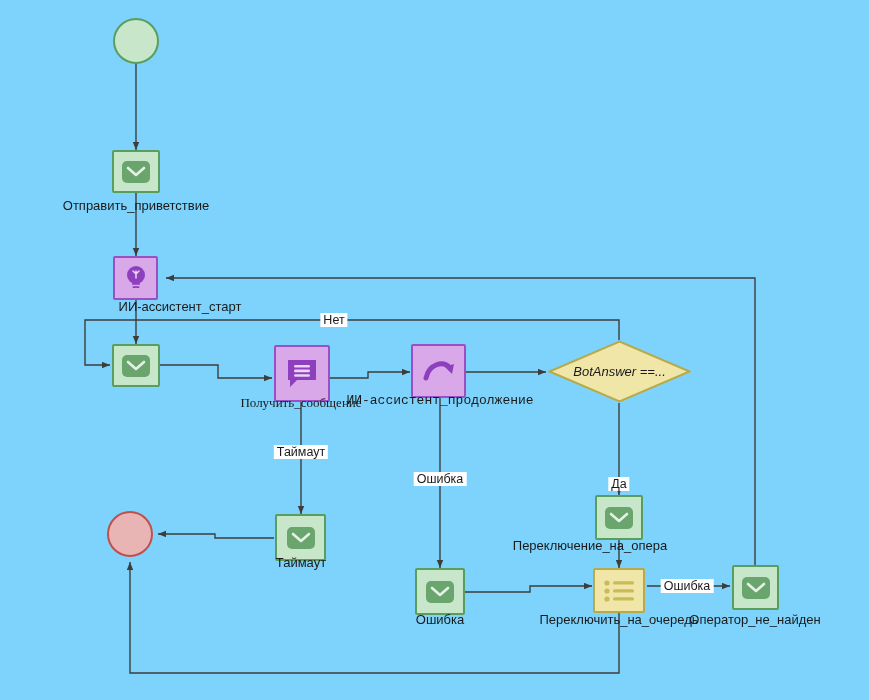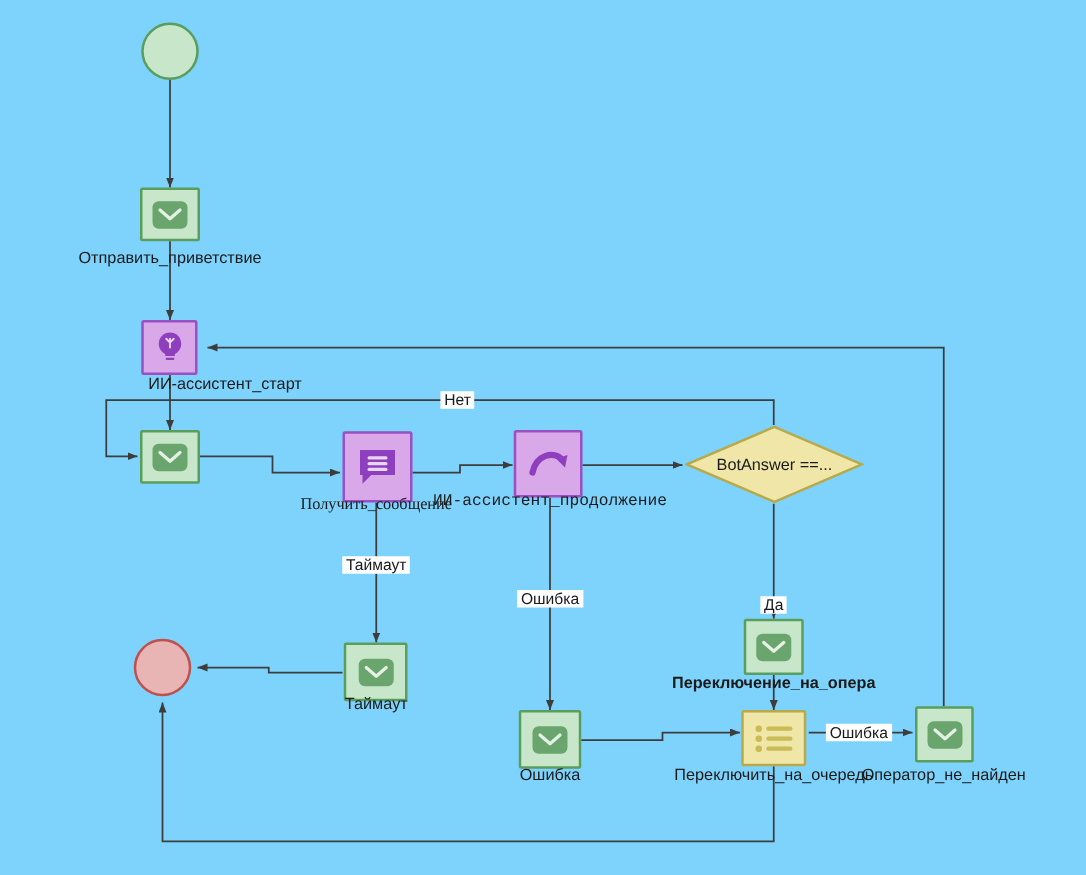--- a/index.html
+++ b/index.html
@@ -115,21 +115,21 @@
       <path d="M5,22 C8,8 22,4 29,12" fill="none" stroke="#8e3fbe" stroke-width="5" stroke-linecap="round"></path>
       <path d="M31,18 L24,11 L33,8 Z" fill="#8e3fbe"></path>
     </svg>
   </div>
   <div class="lbl center" style="left:440px;top:394px;font-family:Liberation Mono, monospace;">ИИ-ассистент_продолжение</div>
 
   <div class="node node-diamond" style="left:548px;top:340px;width:143px;height:63px;">
     <svg class="ico" width="143" height="63" viewBox="0 0 143 63" style="position:absolute;left:0;top:0;">
       <polygon points="71.5,1.5 141.5,31.5 71.5,61.5 1.5,31.5" fill="#efe6a8" stroke="#b8aa4a" stroke-width="2"></polygon>
     </svg>
-    <span class="diamond-text" style="position:relative;z-index:2;">BotAnswer ==...</span>
+    <span class="diamond-text" style="position:relative;z-index:2;font-style:italic;">BotAnswer ==...</span>
   </div>
 
   <div class="node node-box" style="left:275px;top:514px;width:51px;height:47px;background:#c8e6c9;border-color:#5a9e5e;">
     <svg class="ico" width="30" height="24" viewBox="0 0 30 24">
       <rect x="1" y="1" width="28" height="22" rx="5" fill="#6aa56e"></rect>
       <path d="M7,8 L15,15 L23,8" fill="none" stroke="#e4f1e4" stroke-width="2.6" stroke-linecap="round" stroke-linejoin="round"></path>
     </svg>
   </div>
   <div class="lbl center" style="left:301px;top:556px;">Таймаут</div>
 
@@ -140,21 +140,21 @@
     </svg>
   </div>
   <div class="lbl center" style="left:440px;top:613px;">Ошибка</div>
 
   <div class="node node-box" style="left:595px;top:495px;width:48px;height:45px;background:#c8e6c9;border-color:#5a9e5e;">
     <svg class="ico" width="30" height="24" viewBox="0 0 30 24">
       <rect x="1" y="1" width="28" height="22" rx="5" fill="#6aa56e"></rect>
       <path d="M7,8 L15,15 L23,8" fill="none" stroke="#e4f1e4" stroke-width="2.6" stroke-linecap="round" stroke-linejoin="round"></path>
     </svg>
   </div>
-  <div class="lbl center" style="left:619px;top:539px;font-weight:bold;">Переключение_на_опера</div>
+  <div class="lbl center" style="left:590px;top:539px;">Переключение_на_опера</div>
 
   <div class="node node-box" style="left:593px;top:568px;width:52px;height:45px;background:#efe6a8;border-color:#b8aa4a;">
     <svg class="ico" width="34" height="26" viewBox="0 0 34 26">
       <circle cx="5" cy="5" r="2.6" fill="#c9bb55"></circle>
       <circle cx="5" cy="13" r="2.6" fill="#c9bb55"></circle>
       <circle cx="5" cy="21" r="2.6" fill="#c9bb55"></circle>
       <rect x="11" y="3.2" width="21" height="3.4" rx="1.7" fill="#c9bb55"></rect>
       <rect x="11" y="11.2" width="21" height="3.4" rx="1.7" fill="#c9bb55"></rect>
       <rect x="11" y="19.2" width="21" height="3.4" rx="1.7" fill="#c9bb55"></rect>
     </svg>
@@ -166,19 +166,19 @@
       <rect x="1" y="1" width="28" height="22" rx="5" fill="#6aa56e"></rect>
       <path d="M7,8 L15,15 L23,8" fill="none" stroke="#e4f1e4" stroke-width="2.6" stroke-linecap="round" stroke-linejoin="round"></path>
     </svg>
   </div>
   <div class="lbl center" style="left:755px;top:613px;text-align:right;">Оператор_не_найден</div>
 
   <div class="node node-circle" style="left:107px;top:511px;width:46px;height:46px;background:#e8b4b4;border-color:#c0504d;">
     <span class="ico"></span>
   </div>
 
-  <span class="edge-lbl" style="left:334px;top:320px;margin-left:32px;">Нет</span>
+  <span class="edge-lbl" style="left:334px;top:320px;">Нет</span>
   <span class="edge-lbl" style="left:301px;top:452px;">Таймаут</span>
   <span class="edge-lbl" style="left:440px;top:479px;">Ошибка</span>
   <span class="edge-lbl" style="left:619px;top:448px;margin-top:36px;">Да</span>
   <span class="edge-lbl" style="left:687px;top:586px;">Ошибка</span>
 
 </div>
 
 </body></html>

